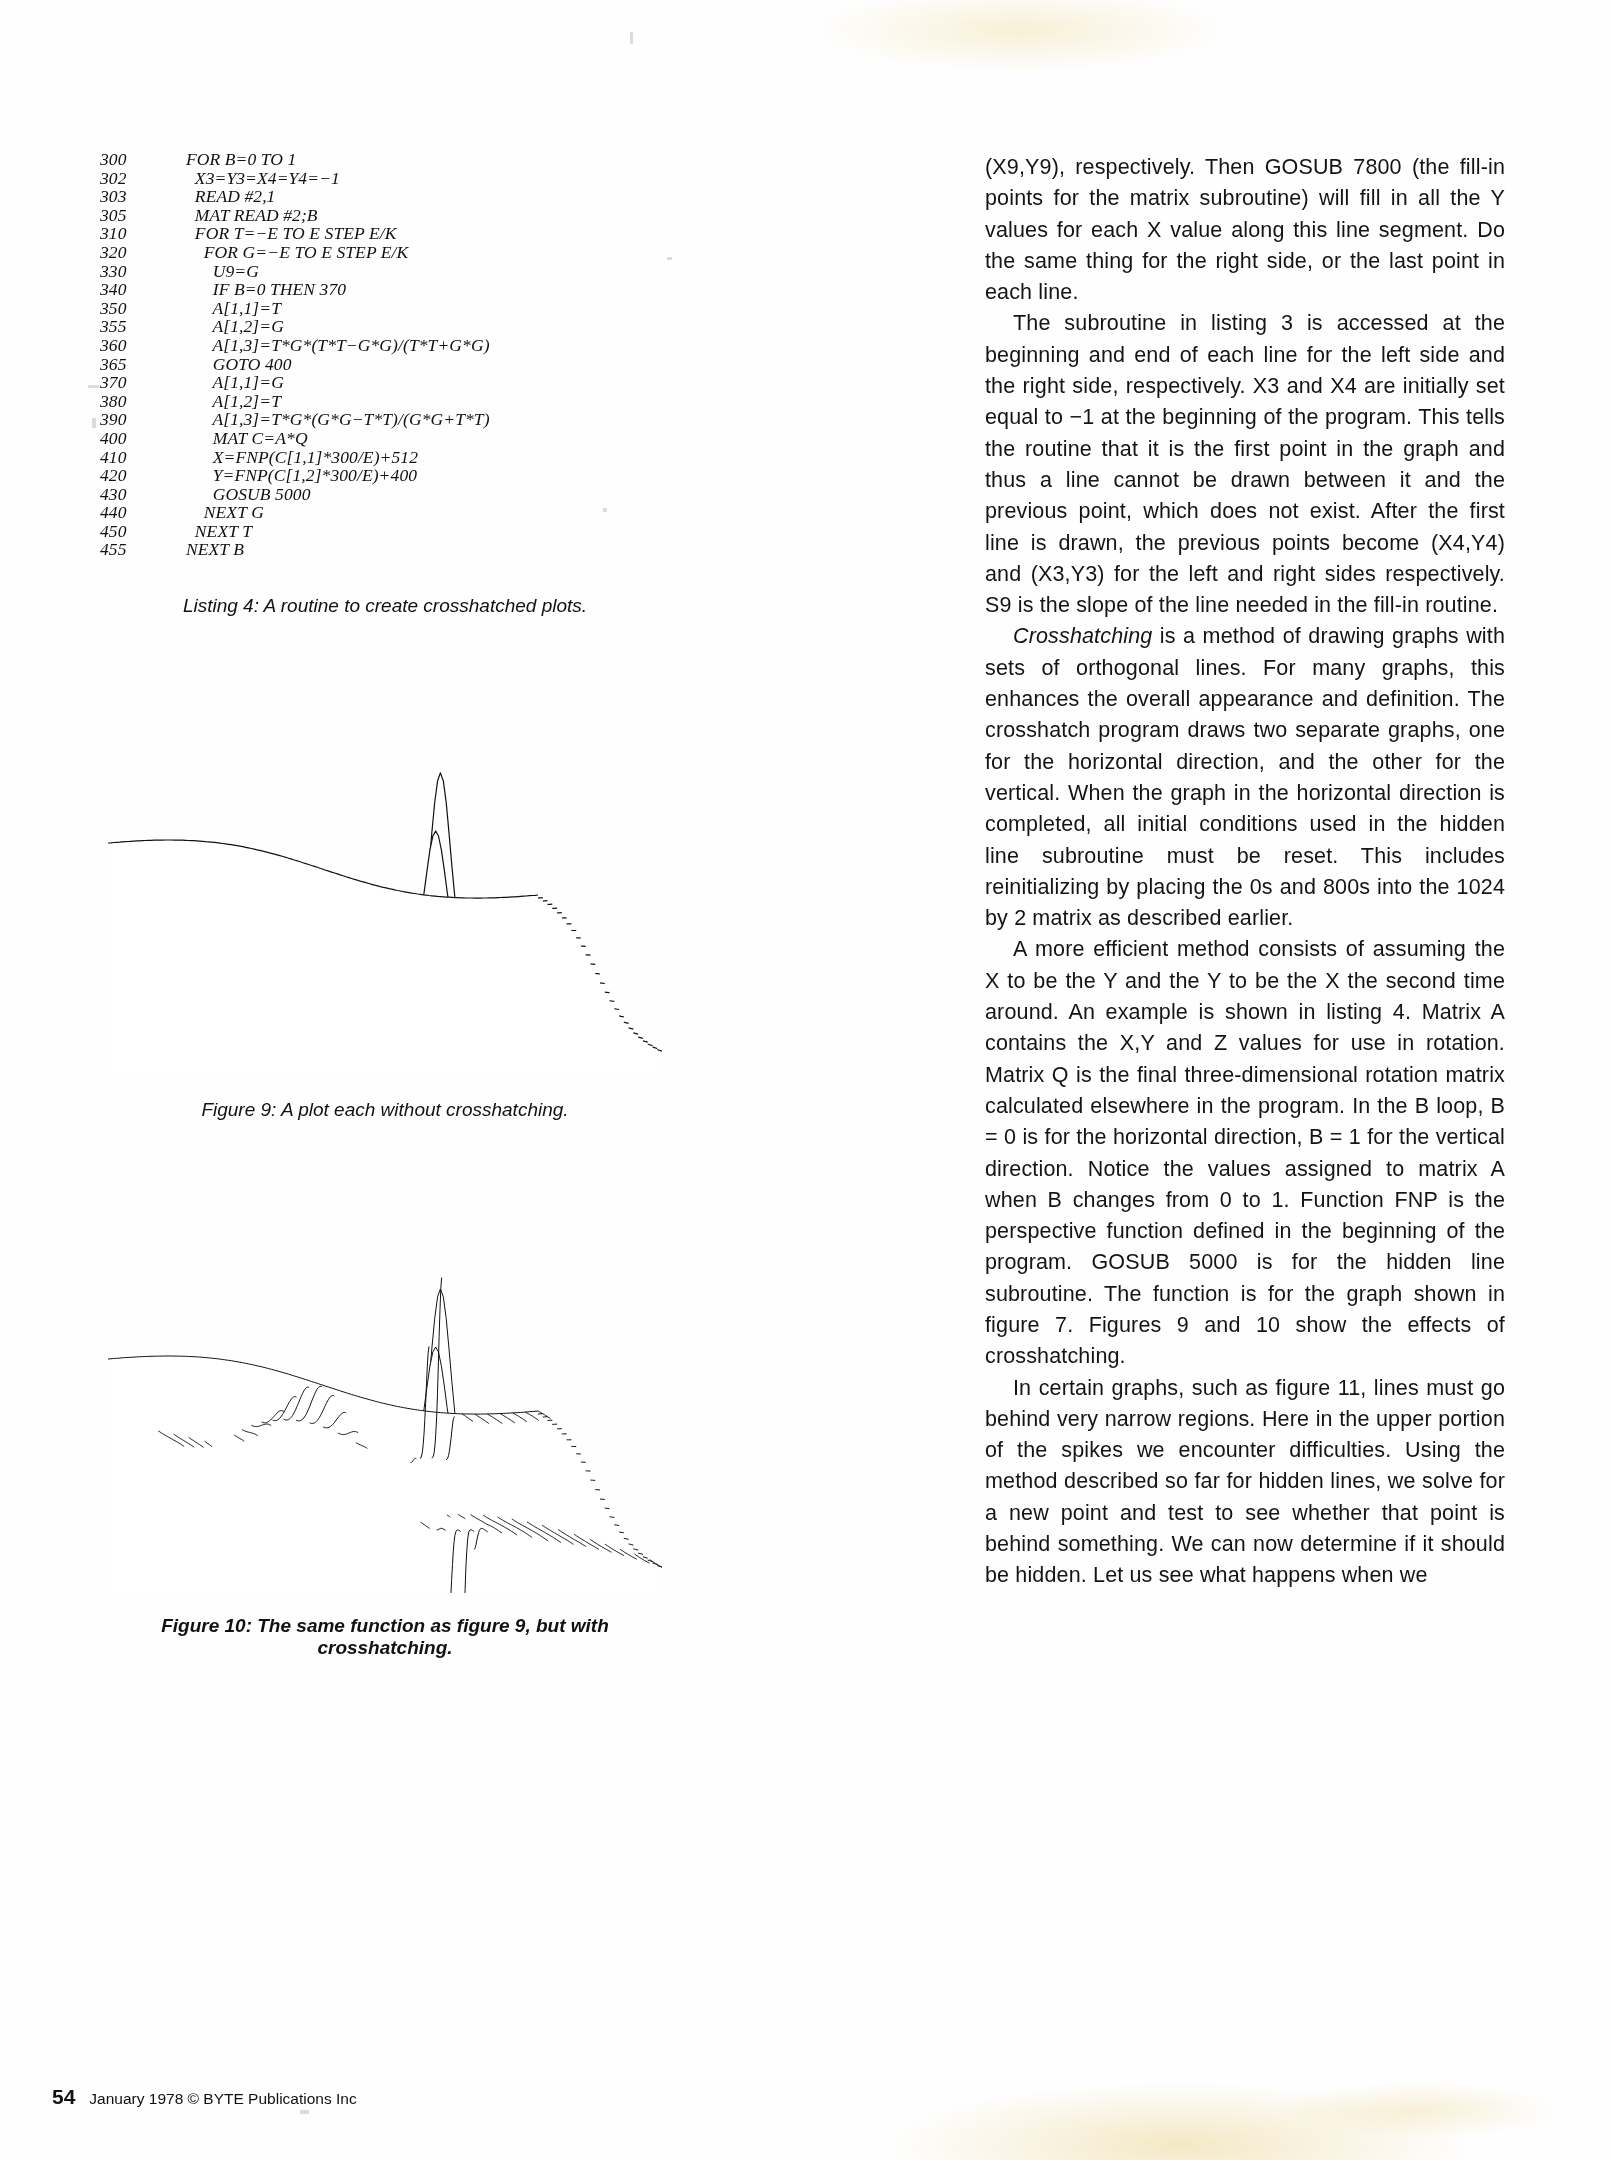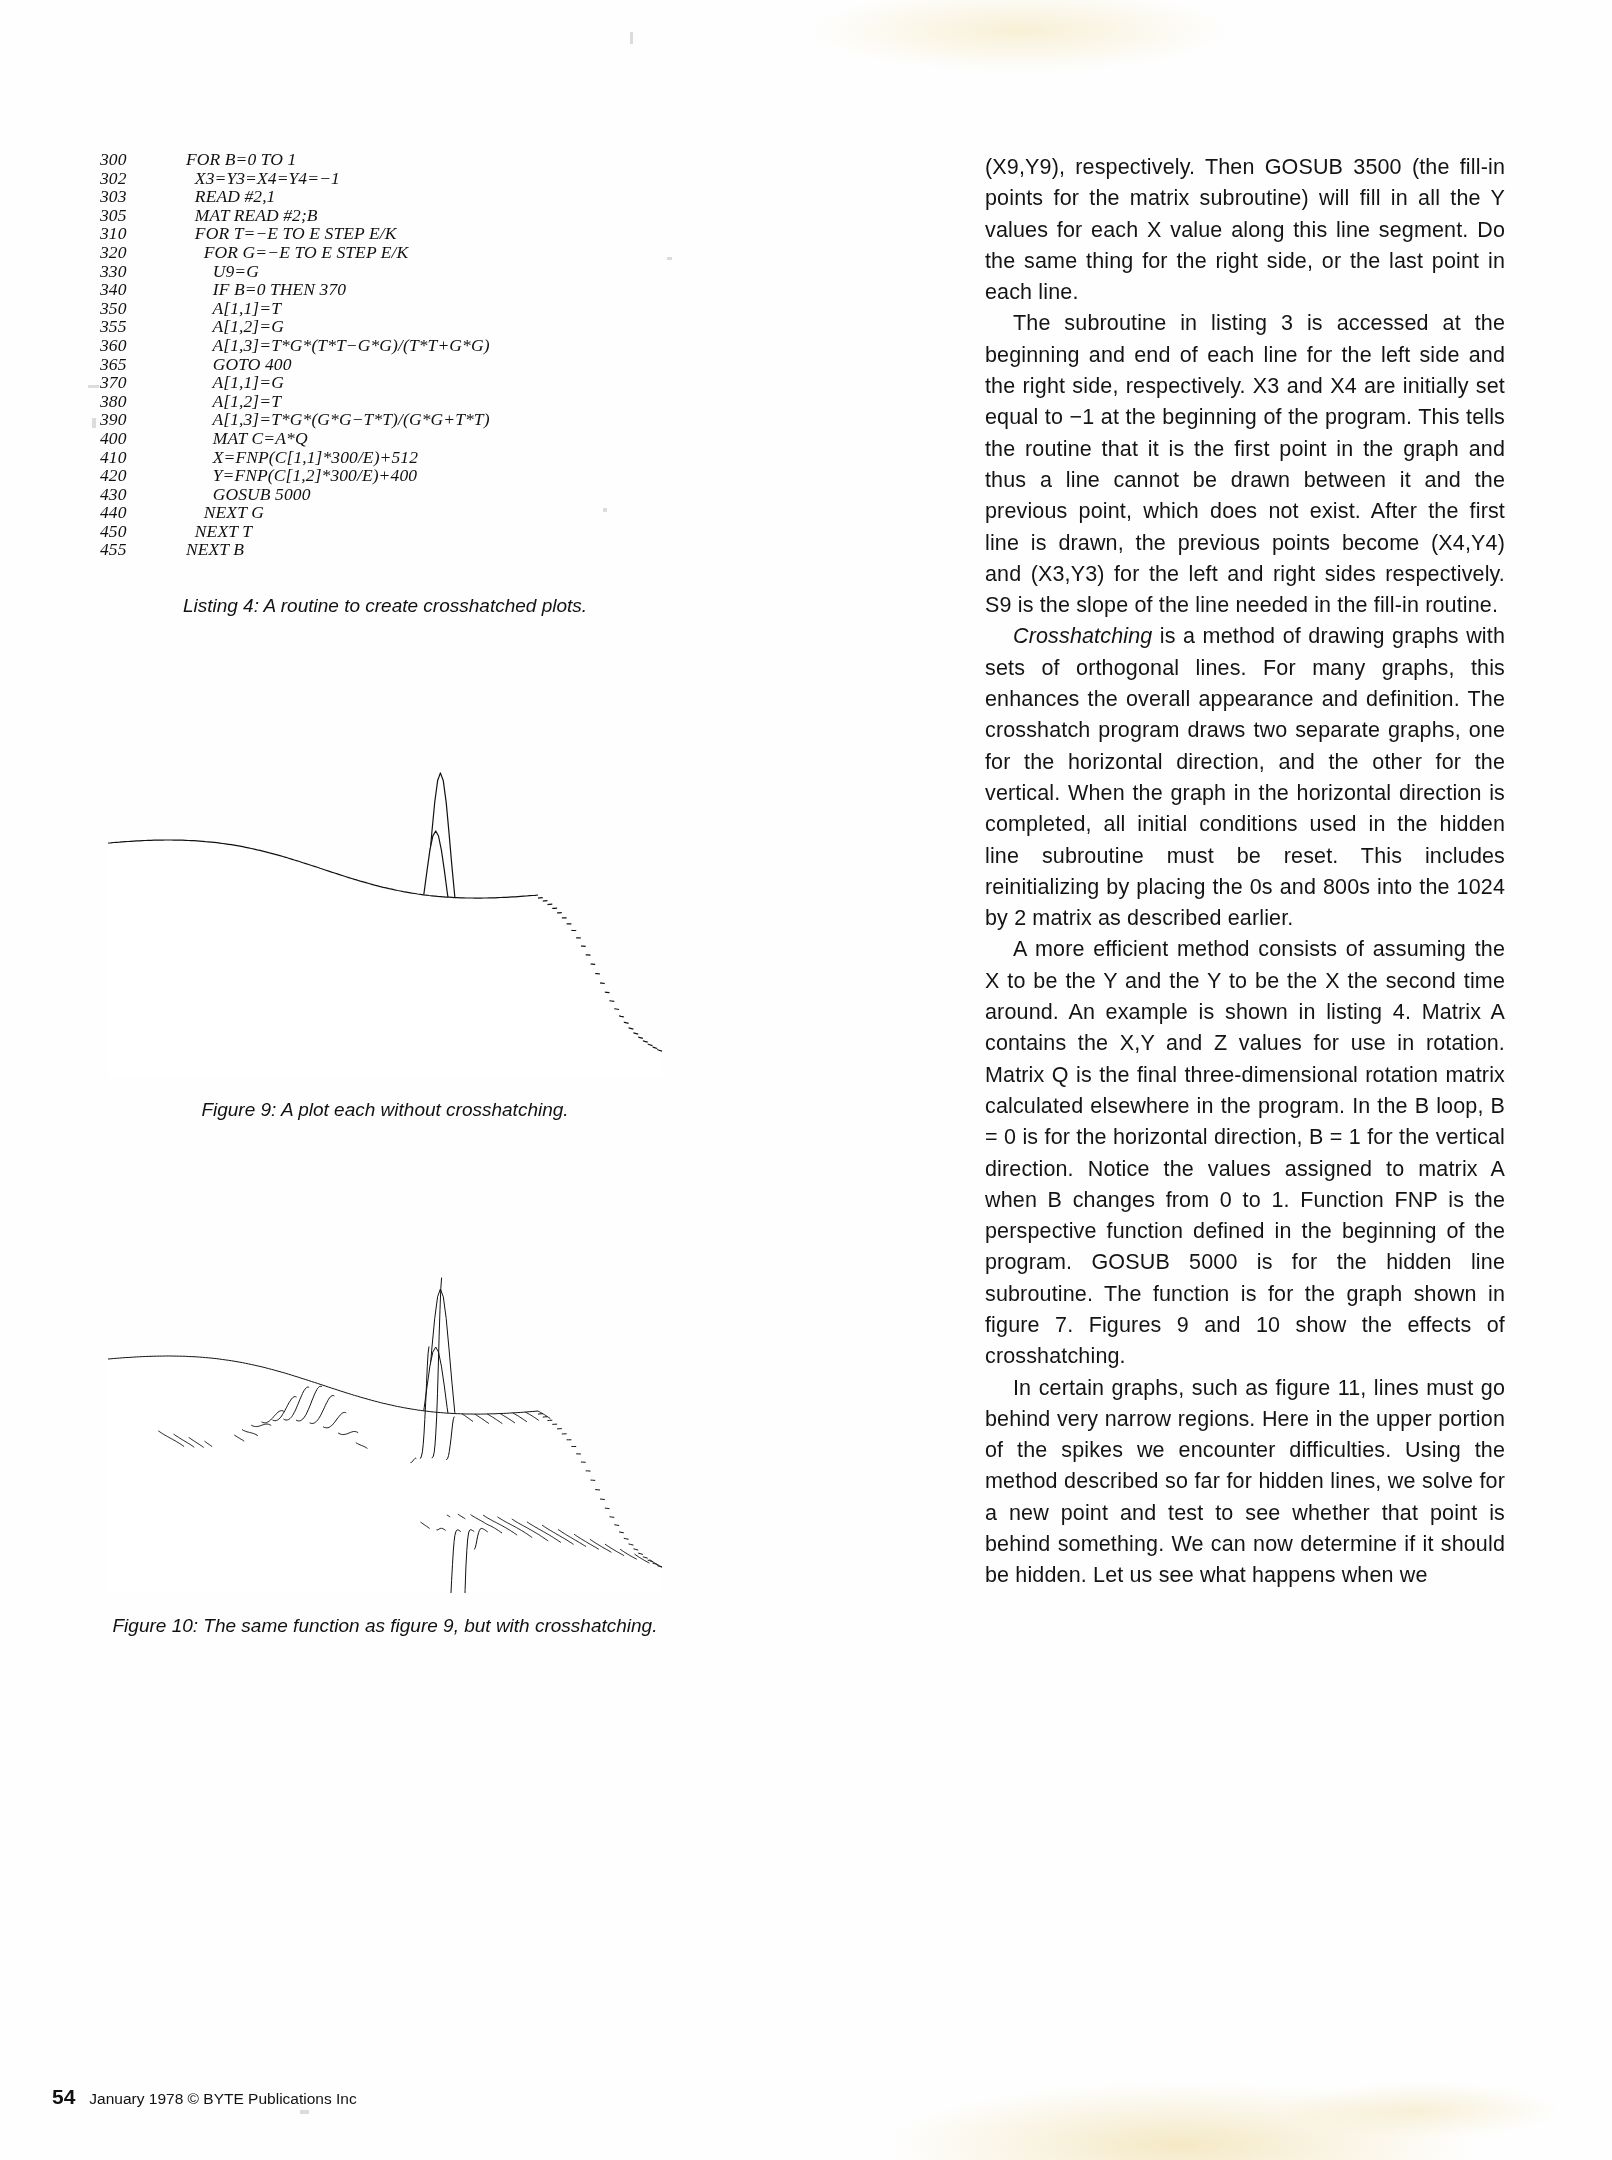--- a/index.html
+++ b/index.html
@@ -186,21 +186,21 @@
               <path d="M7.8,205.3L10.6,205.1L13.5,204.9L16.4,204.6L19.2,204.4L22.1,204.2L25.0,204.0L27.8,203.8L30.7,203.6L33.6,203.4L36.4,203.2L39.3,203.1L42.2,202.9L45.0,202.8L47.9,202.6L50.8,202.5L53.6,202.4L56.5,202.3L59.4,202.2L62.2,202.2L65.1,202.1L68.0,202.1L70.8,202.0L73.7,202.0L76.6,202.0L79.4,202.0L82.3,202.1L85.2,202.1L88.0,202.2L90.9,202.3L93.8,202.4L96.6,202.5L99.5,202.7L102.4,202.8L105.2,203.0L108.1,203.2L111.0,203.4L113.8,203.7L116.7,204.0L119.6,204.3L122.4,204.6L125.3,204.9L128.2,205.3L131.0,205.6L133.9,206.0L136.8,206.5L139.6,206.9L142.5,207.4L145.4,207.9L148.2,208.4L151.1,209.0L154.0,209.5L156.8,210.1L159.7,210.7L162.6,211.4L165.4,212.0L168.3,212.7L171.2,213.4L174.0,214.1L176.9,214.8L179.8,215.6L182.6,216.4L185.5,217.2L188.4,218.0L191.2,218.8L194.1,219.6L197.0,220.5L199.8,221.3L202.7,222.2L205.6,223.1L208.4,223.9L211.3,224.8L214.2,225.7L217.0,226.6L219.9,227.5L222.8,228.4L225.6,229.3L228.5,230.2L231.4,231.1L234.2,232.0L237.1,232.9L240.0,233.8L242.8,234.6L245.7,235.5L248.6,236.4L251.4,237.2L254.3,238.0L257.2,238.8L260.0,239.6L262.9,240.4L265.8,241.2L268.6,241.9L271.5,242.6L274.4,243.3L277.2,244.0L280.1,244.7L283.0,245.3L285.8,245.9L288.7,246.5L291.6,247.1L294.4,247.6L297.3,248.2L300.2,248.7L303.0,249.2L305.9,249.6L308.8,250.0L311.6,250.5L314.5,250.8L317.4,251.2L320.2,251.5L323.1,251.9L326.0,252.2L328.8,252.4L331.7,252.7L334.6,252.9L337.4,253.1L340.3,253.3L343.2,253.5L346.0,253.6L348.9,253.8L351.8,253.9L354.6,254.0L357.5,254.0L360.4,254.1L363.2,254.1L366.1,254.2L369.0,254.2L371.8,254.2L374.7,254.1L377.6,254.1L380.4,254.0L383.3,254.0L386.2,253.9L389.0,253.8L391.9,253.7L394.8,253.6L397.6,253.5L400.5,253.3L403.4,253.2L406.2,253.0L409.1,252.8L412.0,252.7L414.8,252.5L417.7,252.3L420.6,252.1L423.4,251.9L426.3,251.6L429.2,251.4L432.0,251.2L434.9,250.9L437.8,250.7L437.8,470L7.8,470Z" fill="#ffffff" stroke="none"></path>
               <path d="M7.8,205.3L10.6,205.1L13.5,204.9L16.4,204.6L19.2,204.4L22.1,204.2L25.0,204.0L27.8,203.8L30.7,203.6L33.6,203.4L36.4,203.2L39.3,203.1L42.2,202.9L45.0,202.8L47.9,202.6L50.8,202.5L53.6,202.4L56.5,202.3L59.4,202.2L62.2,202.2L65.1,202.1L68.0,202.1L70.8,202.0L73.7,202.0L76.6,202.0L79.4,202.0L82.3,202.1L85.2,202.1L88.0,202.2L90.9,202.3L93.8,202.4L96.6,202.5L99.5,202.7L102.4,202.8L105.2,203.0L108.1,203.2L111.0,203.4L113.8,203.7L116.7,204.0L119.6,204.3L122.4,204.6L125.3,204.9L128.2,205.3L131.0,205.6L133.9,206.0L136.8,206.5L139.6,206.9L142.5,207.4L145.4,207.9L148.2,208.4L151.1,209.0L154.0,209.5L156.8,210.1L159.7,210.7L162.6,211.4L165.4,212.0L168.3,212.7L171.2,213.4L174.0,214.1L176.9,214.8L179.8,215.6L182.6,216.4L185.5,217.2L188.4,218.0L191.2,218.8L194.1,219.6L197.0,220.5L199.8,221.3L202.7,222.2L205.6,223.1L208.4,223.9L211.3,224.8L214.2,225.7L217.0,226.6L219.9,227.5L222.8,228.4L225.6,229.3L228.5,230.2L231.4,231.1L234.2,232.0L237.1,232.9L240.0,233.8L242.8,234.6L245.7,235.5L248.6,236.4L251.4,237.2L254.3,238.0L257.2,238.8L260.0,239.6L262.9,240.4L265.8,241.2L268.6,241.9L271.5,242.6L274.4,243.3L277.2,244.0L280.1,244.7L283.0,245.3L285.8,245.9L288.7,246.5L291.6,247.1L294.4,247.6L297.3,248.2L300.2,248.7L303.0,249.2L305.9,249.6L308.8,250.0L311.6,250.5L314.5,250.8L317.4,251.2L320.2,251.5L323.1,251.9L326.0,252.2L328.8,252.4L331.7,252.7L334.6,252.9L337.4,253.1L340.3,253.3L343.2,253.5L346.0,253.6L348.9,253.8L351.8,253.9L354.6,254.0L357.5,254.0L360.4,254.1L363.2,254.1L366.1,254.2L369.0,254.2L371.8,254.2L374.7,254.1L377.6,254.1L380.4,254.0L383.3,254.0L386.2,253.9L389.0,253.8L391.9,253.7L394.8,253.6L397.6,253.5L400.5,253.3L403.4,253.2L406.2,253.0L409.1,252.8L412.0,252.7L414.8,252.5L417.7,252.3L420.6,252.1L423.4,251.9L426.3,251.6L429.2,251.4L432.0,251.2L434.9,250.9L437.8,250.7" fill="none" stroke="#111" stroke-width="1.2"></path>
               <path d="M3.0,196.0L5.9,195.8L8.7,195.5L11.6,195.3L14.5,195.1L17.3,194.8L20.2,194.6L23.1,194.5L25.9,194.3L28.8,194.1L31.7,193.9L34.5,193.8L37.4,193.6L40.3,193.5L43.1,193.4L46.0,193.3L48.9,193.2L51.7,193.2L54.6,193.1L57.5,193.1L60.3,193.0L63.2,193.0L66.1,193.0L68.9,193.1L71.8,193.1L74.7,193.2L77.5,193.2L80.4,193.3L83.3,193.5L86.1,193.6L89.0,193.7L91.9,193.9L94.7,194.1L97.6,194.3L100.5,194.6L103.3,194.8L106.2,195.1L109.1,195.4L111.9,195.7L114.8,196.1L117.7,196.5L120.5,196.9L123.4,197.3L126.3,197.7L129.1,198.2L132.0,198.7L134.9,199.2L137.7,199.7L140.6,200.3L143.5,200.9L146.3,201.5L149.2,202.1L152.1,202.8L154.9,203.4L157.8,204.1L160.7,204.8L163.5,205.6L166.4,206.3L169.3,207.1L172.1,207.9L175.0,208.7L177.9,209.5L180.7,210.3L183.6,211.2L186.5,212.1L189.3,213.0L192.2,213.8L195.1,214.8L197.9,215.7L200.8,216.6L203.7,217.5L206.5,218.5L209.4,219.4L212.3,220.3L215.1,221.3L218.0,222.2L220.9,223.2L223.7,224.1L226.6,225.1L229.5,226.0L232.3,226.9L235.2,227.9L238.1,228.8L240.9,229.7L243.8,230.6L246.7,231.5L249.5,232.4L252.4,233.2L255.3,234.1L258.1,234.9L261.0,235.7L263.9,236.5L266.7,237.3L269.6,238.1L272.5,238.8L275.3,239.6L278.2,240.3L281.1,240.9L283.9,241.6L286.8,242.2L289.7,242.9L292.5,243.5L295.4,244.0L298.3,244.6L301.1,245.1L304.0,245.6L306.9,246.1L309.7,246.5L312.6,247.0L315.5,247.4L318.3,247.8L321.2,248.1L324.1,248.5L326.9,248.8L329.8,249.1L332.7,249.4L335.5,249.6L338.4,249.8L341.3,250.1L344.1,250.2L347.0,250.4L349.9,250.6L352.7,250.7L355.6,250.8L358.5,250.9L361.3,251.0L364.2,251.0L367.1,251.0L369.9,251.1L372.8,251.1L375.7,251.1L378.5,251.0L381.4,251.0L384.3,250.9L387.1,250.8L390.0,250.8L392.9,250.6L395.7,250.5L398.6,250.4L401.5,250.3L404.3,250.1L407.2,249.9L410.1,249.8L412.9,249.6L415.8,249.4L418.7,249.2L421.5,249.0L424.4,248.7L427.3,248.5L430.1,248.3L433.0,248.0L433.0,470L3.0,470Z" fill="#ffffff" stroke="none"></path>
               <path d="M3.0,196.0L5.9,195.8L8.7,195.5L11.6,195.3L14.5,195.1L17.3,194.8L20.2,194.6L23.1,194.5L25.9,194.3L28.8,194.1L31.7,193.9L34.5,193.8L37.4,193.6L40.3,193.5L43.1,193.4L46.0,193.3L48.9,193.2L51.7,193.2L54.6,193.1L57.5,193.1L60.3,193.0L63.2,193.0L66.1,193.0L68.9,193.1L71.8,193.1L74.7,193.2L77.5,193.2L80.4,193.3L83.3,193.5L86.1,193.6L89.0,193.7L91.9,193.9L94.7,194.1L97.6,194.3L100.5,194.6L103.3,194.8L106.2,195.1L109.1,195.4L111.9,195.7L114.8,196.1L117.7,196.5L120.5,196.9L123.4,197.3L126.3,197.7L129.1,198.2L132.0,198.7L134.9,199.2L137.7,199.7L140.6,200.3L143.5,200.9L146.3,201.5L149.2,202.1L152.1,202.8L154.9,203.4L157.8,204.1L160.7,204.8L163.5,205.6L166.4,206.3L169.3,207.1L172.1,207.9L175.0,208.7L177.9,209.5L180.7,210.3L183.6,211.2L186.5,212.1L189.3,213.0L192.2,213.8L195.1,214.8L197.9,215.7L200.8,216.6L203.7,217.5L206.5,218.5L209.4,219.4L212.3,220.3L215.1,221.3L218.0,222.2L220.9,223.2L223.7,224.1L226.6,225.1L229.5,226.0L232.3,226.9L235.2,227.9L238.1,228.8L240.9,229.7L243.8,230.6L246.7,231.5L249.5,232.4L252.4,233.2L255.3,234.1L258.1,234.9L261.0,235.7L263.9,236.5L266.7,237.3L269.6,238.1L272.5,238.8L275.3,239.6L278.2,240.3L281.1,240.9L283.9,241.6L286.8,242.2L289.7,242.9L292.5,243.5L295.4,244.0L298.3,244.6L301.1,245.1L304.0,245.6L306.9,246.1L309.7,246.5L312.6,247.0L315.5,247.4L318.3,247.8L321.2,248.1L324.1,248.5L326.9,248.8L329.8,249.1L332.7,249.4L335.5,249.6L338.4,249.8L341.3,250.1L344.1,250.2L347.0,250.4L349.9,250.6L352.7,250.7L355.6,250.8L358.5,250.9L361.3,251.0L364.2,251.0L367.1,251.0L369.9,251.1L372.8,251.1L375.7,251.1L378.5,251.0L381.4,251.0L384.3,250.9L387.1,250.8L390.0,250.8L392.9,250.6L395.7,250.5L398.6,250.4L401.5,250.3L404.3,250.1L407.2,249.9L410.1,249.8L412.9,249.6L415.8,249.4L418.7,249.2L421.5,249.0L424.4,248.7L427.3,248.5L430.1,248.3L433.0,248.0" fill="none" stroke="#111" stroke-width="1.2"></path>
             </g>
         </g>
       </svg>
       <div class="caption cap-fig">Figure 9: A plot each without crosshatching.</div>
     </div>
 
-    <div class="figure-wrap" style="margin-top:42px;">
+    <div class="figure-wrap" style="margin-top:42px;font-weight:bold;">
       <svg width="560" height="430" viewBox="0 0 560 430">
         <g fill="none" stroke="#111" stroke-width="1.0" stroke-linejoin="round">
           <g id="f10-surface">
               <path d="M127.0,352.1L129.9,353.1L132.7,354.0L135.6,355.0L138.5,355.9L141.3,356.8L144.2,357.7L147.1,358.6L149.9,359.5L152.8,360.4L155.7,361.3L158.5,362.1L161.4,363.0L164.3,363.8L167.1,364.7L170.0,365.5L172.9,366.3L175.7,367.1L178.6,367.8L181.5,368.6L184.3,369.4L187.2,370.1L190.1,370.8L192.9,371.5L195.8,372.2L198.7,372.9L201.5,373.5L204.4,374.2L207.3,374.8L210.1,375.4L213.0,376.0L215.9,376.5L218.7,377.1L221.6,377.6L224.5,378.1L227.3,378.6L230.2,379.1L233.1,379.5L235.9,379.9L238.8,380.3L241.7,380.7L244.5,381.1L247.4,381.4L250.3,381.7L253.1,382.0L256.0,382.2L258.9,382.5L261.7,382.7L264.6,382.9L267.5,383.1L270.3,383.2L273.2,383.3L276.1,383.4L278.9,383.5L281.8,383.6L284.7,383.6L287.5,383.6L290.4,383.6L293.3,383.6L296.1,383.5L299.0,383.4L301.9,383.3L304.7,383.2L307.6,383.1L310.5,383.0L313.3,382.8L316.2,382.6L319.1,382.5L321.9,382.3L324.8,382.0L327.7,381.8L330.5,381.6L333.4,381.4L336.3,381.1L339.1,380.9L342.0,380.6L344.9,380.4L347.7,380.1L350.6,379.8L353.5,379.6L356.3,379.3L359.2,379.1L362.1,378.8L364.9,378.6L367.8,378.4L370.7,378.1L373.5,377.9L376.4,377.7L379.3,377.5L382.1,377.3L385.0,377.2L387.9,377.0L390.7,376.9L393.6,376.8L396.5,376.7L399.3,376.6L402.2,376.5L405.1,376.5L407.9,376.5L410.8,376.5L413.7,376.5L416.5,376.5L419.4,376.6L422.3,376.7L425.1,376.8L428.0,376.9L430.9,377.1L433.7,377.3L436.6,377.5L439.5,377.7L442.3,377.9L445.2,378.2L448.1,378.5L450.9,378.8L453.8,379.2L456.7,379.5L459.5,379.9L462.4,380.3L465.3,380.8L468.1,381.2L471.0,381.7L473.9,382.2L476.7,382.7L479.6,383.3L482.5,383.8L485.3,384.4L488.2,385.0L491.1,385.6L493.9,386.3L496.8,386.9L499.7,387.6L502.5,388.3L505.4,389.0L508.3,389.7L511.1,390.5L514.0,391.2L516.9,392.0L519.7,392.8L522.6,393.6L525.5,394.4L528.3,395.2L531.2,396.1L534.1,396.9L536.9,397.8L539.8,398.7L542.7,399.5L545.5,400.4L548.4,401.3L551.3,402.3L554.1,403.2L557.0,404.1L557.0,470L127.0,470Z" fill="#ffffff" stroke="none"></path>
               <path d="M127.0,352.1L129.9,353.1L132.7,354.0L135.6,355.0L138.5,355.9L141.3,356.8L144.2,357.7L147.1,358.6L149.9,359.5L152.8,360.4L155.7,361.3L158.5,362.1L161.4,363.0L164.3,363.8L167.1,364.7L170.0,365.5L172.9,366.3L175.7,367.1L178.6,367.8L181.5,368.6L184.3,369.4L187.2,370.1L190.1,370.8L192.9,371.5L195.8,372.2L198.7,372.9L201.5,373.5L204.4,374.2L207.3,374.8L210.1,375.4L213.0,376.0L215.9,376.5L218.7,377.1L221.6,377.6L224.5,378.1L227.3,378.6L230.2,379.1L233.1,379.5L235.9,379.9L238.8,380.3L241.7,380.7L244.5,381.1L247.4,381.4L250.3,381.7L253.1,382.0L256.0,382.2L258.9,382.5L261.7,382.7L264.6,382.9L267.5,383.1L270.3,383.2L273.2,383.3L276.1,383.4L278.9,383.5L281.8,383.6L284.7,383.6L287.5,383.6L290.4,383.6L293.3,383.6L296.1,383.5L299.0,383.4L301.9,383.3L304.7,383.2L307.6,383.1L310.5,383.0L313.3,382.8L316.2,382.6L319.1,382.5L321.9,382.3L324.8,382.0L327.7,381.8L330.5,381.6L333.4,381.4L336.3,381.1L339.1,380.9L342.0,380.6L344.9,380.4L347.7,380.1L350.6,379.8L353.5,379.6L356.3,379.3L359.2,379.1L362.1,378.8L364.9,378.6L367.8,378.4L370.7,378.1L373.5,377.9L376.4,377.7L379.3,377.5L382.1,377.3L385.0,377.2L387.9,377.0L390.7,376.9L393.6,376.8L396.5,376.7L399.3,376.6L402.2,376.5L405.1,376.5L407.9,376.5L410.8,376.5L413.7,376.5L416.5,376.5L419.4,376.6L422.3,376.7L425.1,376.8L428.0,376.9L430.9,377.1L433.7,377.3L436.6,377.5L439.5,377.7L442.3,377.9L445.2,378.2L448.1,378.5L450.9,378.8L453.8,379.2L456.7,379.5L459.5,379.9L462.4,380.3L465.3,380.8L468.1,381.2L471.0,381.7L473.9,382.2L476.7,382.7L479.6,383.3L482.5,383.8L485.3,384.4L488.2,385.0L491.1,385.6L493.9,386.3L496.8,386.9L499.7,387.6L502.5,388.3L505.4,389.0L508.3,389.7L511.1,390.5L514.0,391.2L516.9,392.0L519.7,392.8L522.6,393.6L525.5,394.4L528.3,395.2L531.2,396.1L534.1,396.9L536.9,397.8L539.8,398.7L542.7,399.5L545.5,400.4L548.4,401.3L551.3,402.3L554.1,403.2L557.0,404.1" fill="none" stroke="#111" stroke-width="1"></path>
               <path d="M122.2,342.8L125.1,343.8L128.0,344.7L130.8,345.7L133.7,346.6L136.6,347.6L139.4,348.5L142.3,349.4L145.2,350.3L148.0,351.2L150.9,352.1L153.8,353.0L156.6,353.9L159.5,354.7L162.4,355.6L165.2,356.5L168.1,357.3L171.0,358.1L173.8,359.0L176.7,359.8L179.6,360.6L182.4,361.4L185.3,362.1L188.2,362.9L191.0,363.6L193.9,364.4L196.8,365.1L199.6,365.8L202.5,366.5L205.4,367.2L208.2,367.8L211.1,368.4L214.0,369.1L216.8,369.7L219.7,370.3L222.6,370.8L225.4,371.4L228.3,371.9L231.2,372.4L234.0,372.9L236.9,373.4L239.8,373.8L242.6,374.2L245.5,374.6L248.4,375.0L251.2,375.4L254.1,375.7L257.0,376.0L259.8,376.3L262.7,376.5L265.6,376.8L268.4,377.0L271.3,377.2L274.2,377.3L277.0,377.5L279.9,377.6L282.8,377.7L285.6,377.7L288.5,377.8L291.4,377.8L294.2,377.8L297.1,377.8L300.0,377.8L302.8,377.7L305.7,377.6L308.6,377.5L311.4,377.4L314.3,377.3L317.2,377.2L320.0,377.0L322.9,376.9L325.8,376.7L328.6,376.5L331.5,376.3L334.4,376.1L337.2,375.9L340.1,375.7L343.0,375.5L345.8,375.3L348.7,375.1L351.6,374.8L354.4,374.6L357.3,374.4L360.2,374.2L363.0,374.0L365.9,373.8L368.8,373.7L371.6,373.5L374.5,373.3L377.4,373.2L380.2,373.1L383.1,373.0L386.0,372.9L388.8,372.8L391.7,372.7L394.6,372.7L397.4,372.6L400.3,372.6L403.2,372.7L406.0,372.7L408.9,372.8L411.8,372.8L414.6,372.9L417.5,373.1L420.4,373.2L423.2,373.4L426.1,373.6L429.0,373.8L431.8,374.0L434.7,374.3L437.6,374.6L440.4,374.9L443.3,375.2L446.2,375.6L449.0,376.0L451.9,376.4L454.8,376.8L457.6,377.3L460.5,377.7L463.4,378.2L466.2,378.7L469.1,379.3L472.0,379.8L474.8,380.4L477.7,381.0L480.6,381.6L483.4,382.2L486.3,382.9L489.2,383.5L492.0,384.2L494.9,384.9L497.8,385.6L500.6,386.3L503.5,387.1L506.4,387.8L509.2,388.6L512.1,389.4L515.0,390.2L517.8,391.0L520.7,391.8L523.6,392.6L526.4,393.5L529.3,394.3L532.2,395.2L535.0,396.1L537.9,397.0L540.8,397.8L543.6,398.7L546.5,399.7L549.4,400.6L552.2,401.5L552.2,470L122.2,470Z" fill="#ffffff" stroke="none"></path>
               <path d="M122.2,342.8L125.1,343.8L128.0,344.7L130.8,345.7L133.7,346.6L136.6,347.6L139.4,348.5L142.3,349.4L145.2,350.3L148.0,351.2L150.9,352.1L153.8,353.0L156.6,353.9L159.5,354.7L162.4,355.6L165.2,356.5L168.1,357.3L171.0,358.1L173.8,359.0L176.7,359.8L179.6,360.6L182.4,361.4L185.3,362.1L188.2,362.9L191.0,363.6L193.9,364.4L196.8,365.1L199.6,365.8L202.5,366.5L205.4,367.2L208.2,367.8L211.1,368.4L214.0,369.1L216.8,369.7L219.7,370.3L222.6,370.8L225.4,371.4L228.3,371.9L231.2,372.4L234.0,372.9L236.9,373.4L239.8,373.8L242.6,374.2L245.5,374.6L248.4,375.0L251.2,375.4L254.1,375.7L257.0,376.0L259.8,376.3L262.7,376.5L265.6,376.8L268.4,377.0L271.3,377.2L274.2,377.3L277.0,377.5L279.9,377.6L282.8,377.7L285.6,377.7L288.5,377.8L291.4,377.8L294.2,377.8L297.1,377.8L300.0,377.8L302.8,377.7L305.7,377.6L308.6,377.5L311.4,377.4L314.3,377.3L317.2,377.2L320.0,377.0L322.9,376.9L325.8,376.7L328.6,376.5L331.5,376.3L334.4,376.1L337.2,375.9L340.1,375.7L343.0,375.5L345.8,375.3L348.7,375.1L351.6,374.8L354.4,374.6L357.3,374.4L360.2,374.2L363.0,374.0L365.9,373.8L368.8,373.7L371.6,373.5L374.5,373.3L377.4,373.2L380.2,373.1L383.1,373.0L386.0,372.9L388.8,372.8L391.7,372.7L394.6,372.7L397.4,372.6L400.3,372.6L403.2,372.7L406.0,372.7L408.9,372.8L411.8,372.8L414.6,372.9L417.5,373.1L420.4,373.2L423.2,373.4L426.1,373.6L429.0,373.8L431.8,374.0L434.7,374.3L437.6,374.6L440.4,374.9L443.3,375.2L446.2,375.6L449.0,376.0L451.9,376.4L454.8,376.8L457.6,377.3L460.5,377.7L463.4,378.2L466.2,378.7L469.1,379.3L472.0,379.8L474.8,380.4L477.7,381.0L480.6,381.6L483.4,382.2L486.3,382.9L489.2,383.5L492.0,384.2L494.9,384.9L497.8,385.6L500.6,386.3L503.5,387.1L506.4,387.8L509.2,388.6L512.1,389.4L515.0,390.2L517.8,391.0L520.7,391.8L523.6,392.6L526.4,393.5L529.3,394.3L532.2,395.2L535.0,396.1L537.9,397.0L540.8,397.8L543.6,398.7L546.5,399.7L549.4,400.6L552.2,401.5" fill="none" stroke="#111" stroke-width="1"></path>
               <path d="M117.5,333.9L120.3,334.9L123.2,335.8L126.1,336.8L128.9,337.7L131.8,338.6L134.7,339.5L137.5,340.5L140.4,341.4L143.3,342.3L146.1,343.2L149.0,344.1L151.9,345.0L154.7,345.9L157.6,346.8L160.5,347.7L163.3,348.5L166.2,349.4L169.1,350.3L171.9,351.1L174.8,352.0L177.7,352.8L180.5,353.6L183.4,354.4L186.3,355.2L189.1,356.0L192.0,356.8L194.9,357.6L197.7,358.3L200.6,359.1L203.5,359.8L206.3,360.5L209.2,361.2L212.1,361.9L214.9,362.6L217.8,363.2L220.7,363.8L223.5,364.5L226.4,365.1L229.3,365.6L232.1,366.2L235.0,366.7L237.9,367.3L240.7,367.8L243.6,368.2L246.5,368.7L249.3,369.1L252.2,369.5L255.1,369.9L257.9,370.3L260.8,370.6L263.7,370.9L266.5,371.2L269.4,371.4L272.3,371.7L275.1,371.9L278.0,372.1L280.9,372.2L283.7,372.4L286.6,372.5L289.5,372.6L292.3,372.6L295.2,372.7L298.1,372.7L300.9,372.7L303.8,372.7L306.7,372.6L309.5,372.6L312.4,372.5L315.3,372.4L318.1,372.3L321.0,372.2L323.9,372.1L326.7,371.9L329.6,371.8L332.5,371.6L335.3,371.4L338.2,371.3L341.1,371.1L343.9,370.9L346.8,370.7L349.7,370.6L352.5,370.4L355.4,370.2L358.3,370.1L361.1,369.9L364.0,369.8L366.9,369.6L369.7,369.5L372.6,369.4L375.5,369.3L378.3,369.2L381.2,369.2L384.1,369.1L386.9,369.1L389.8,369.1L392.7,369.1L395.5,369.1L398.4,369.2L401.3,369.2L404.1,369.3L407.0,369.4L409.9,369.6L412.7,369.7L415.6,369.9L418.5,370.1L421.3,370.3L424.2,370.6L427.1,370.9L429.9,371.2L432.8,371.5L435.7,371.8L438.5,372.2L441.4,372.6L444.3,373.0L447.1,373.4L450.0,373.8L452.9,374.3L455.7,374.8L458.6,375.3L461.5,375.8L464.3,376.4L467.2,377.0L470.1,377.6L472.9,378.2L475.8,378.8L478.7,379.4L481.5,380.1L484.4,380.7L487.3,381.4L490.1,382.1L493.0,382.8L495.9,383.6L498.7,384.3L501.6,385.1L504.5,385.8L507.3,386.6L510.2,387.4L513.1,388.2L515.9,389.0L518.8,389.9L521.7,390.7L524.5,391.5L527.4,392.4L530.3,393.2L533.1,394.1L536.0,395.0L538.9,395.9L541.7,396.8L544.6,397.7L547.5,398.6L547.5,470L117.5,470Z" fill="#ffffff" stroke="none"></path>
               <path d="M117.5,333.9L120.3,334.9L123.2,335.8L126.1,336.8L128.9,337.7L131.8,338.6L134.7,339.5L137.5,340.5L140.4,341.4L143.3,342.3L146.1,343.2L149.0,344.1L151.9,345.0L154.7,345.9L157.6,346.8L160.5,347.7L163.3,348.5L166.2,349.4L169.1,350.3L171.9,351.1L174.8,352.0L177.7,352.8L180.5,353.6L183.4,354.4L186.3,355.2L189.1,356.0L192.0,356.8L194.9,357.6L197.7,358.3L200.6,359.1L203.5,359.8L206.3,360.5L209.2,361.2L212.1,361.9L214.9,362.6L217.8,363.2L220.7,363.8L223.5,364.5L226.4,365.1L229.3,365.6L232.1,366.2L235.0,366.7L237.9,367.3L240.7,367.8L243.6,368.2L246.5,368.7L249.3,369.1L252.2,369.5L255.1,369.9L257.9,370.3L260.8,370.6L263.7,370.9L266.5,371.2L269.4,371.4L272.3,371.7L275.1,371.9L278.0,372.1L280.9,372.2L283.7,372.4L286.6,372.5L289.5,372.6L292.3,372.6L295.2,372.7L298.1,372.7L300.9,372.7L303.8,372.7L306.7,372.6L309.5,372.6L312.4,372.5L315.3,372.4L318.1,372.3L321.0,372.2L323.9,372.1L326.7,371.9L329.6,371.8L332.5,371.6L335.3,371.4L338.2,371.3L341.1,371.1L343.9,370.9L346.8,370.7L349.7,370.6L352.5,370.4L355.4,370.2L358.3,370.1L361.1,369.9L364.0,369.8L366.9,369.6L369.7,369.5L372.6,369.4L375.5,369.3L378.3,369.2L381.2,369.2L384.1,369.1L386.9,369.1L389.8,369.1L392.7,369.1L395.5,369.1L398.4,369.2L401.3,369.2L404.1,369.3L407.0,369.4L409.9,369.6L412.7,369.7L415.6,369.9L418.5,370.1L421.3,370.3L424.2,370.6L427.1,370.9L429.9,371.2L432.8,371.5L435.7,371.8L438.5,372.2L441.4,372.6L444.3,373.0L447.1,373.4L450.0,373.8L452.9,374.3L455.7,374.8L458.6,375.3L461.5,375.8L464.3,376.4L467.2,377.0L470.1,377.6L472.9,378.2L475.8,378.8L478.7,379.4L481.5,380.1L484.4,380.7L487.3,381.4L490.1,382.1L493.0,382.8L495.9,383.6L498.7,384.3L501.6,385.1L504.5,385.8L507.3,386.6L510.2,387.4L513.1,388.2L515.9,389.0L518.8,389.9L521.7,390.7L524.5,391.5L527.4,392.4L530.3,393.2L533.1,394.1L536.0,395.0L538.9,395.9L541.7,396.8L544.6,397.7L547.5,398.6" fill="none" stroke="#111" stroke-width="1"></path>
               <path d="M112.7,325.4L115.6,326.4L118.4,327.3L121.3,328.2L124.2,329.1L127.0,330.1L129.9,331.0L132.8,331.9L135.6,332.8L138.5,333.7L141.4,334.6L144.2,335.5L147.1,336.5L150.0,337.4L152.8,338.3L155.7,339.2L158.6,340.1L161.4,340.9L164.3,341.8L167.2,342.7L170.0,343.6L172.9,344.5L175.8,345.3L178.6,346.2L181.5,347.0L184.4,347.9L187.2,348.7L190.1,349.5L193.0,350.4L195.8,351.2L198.7,352.0L201.6,352.8L204.4,353.5L207.3,354.3L210.2,355.0L213.0,355.8L215.9,356.5L218.8,357.2L221.6,357.9L224.5,358.6L227.4,359.2L230.2,359.9L233.1,360.5L236.0,361.1L238.8,361.7L241.7,362.2L244.6,362.8L247.4,363.3L250.3,363.8L253.2,364.2L256.0,364.7L258.9,365.1L261.8,365.5L264.6,365.8L267.5,366.2L270.4,366.5L273.2,366.8L276.1,367.0L279.0,367.3L281.8,367.5L284.7,367.6L287.6,367.8L290.4,367.9L293.3,368.0L296.2,368.1L299.0,368.2L301.9,368.2L304.8,368.2L307.6,368.2L310.5,368.2L313.4,368.2L316.2,368.1L319.1,368.0L322.0,367.9L324.8,367.8L327.7,367.7L330.6,367.6L333.4,367.5L336.3,367.4L339.2,367.2L342.0,367.1L344.9,367.0L347.8,367.0L350.6,366.9L353.5,366.9L356.4,366.9L359.2,366.9L362.1,366.9L365.0,366.7L367.8,366.6L370.7,366.3L373.6,366.2L376.4,366.0L379.3,365.9L382.2,365.9L385.0,365.9L387.9,365.9L390.8,365.9L393.6,366.0L396.5,366.1L399.4,366.2L402.2,366.4L405.1,366.5L408.0,366.7L410.8,366.9L413.7,367.1L416.6,367.4L419.4,367.6L422.3,367.9L425.2,368.2L428.0,368.6L430.9,368.9L433.8,369.3L436.6,369.7L439.5,370.1L442.4,370.6L445.2,371.0L448.1,371.5L451.0,372.0L453.8,372.5L456.7,373.0L459.6,373.6L462.4,374.2L465.3,374.8L468.2,375.4L471.0,376.0L473.9,376.6L476.8,377.3L479.6,377.9L482.5,378.6L485.4,379.3L488.2,380.0L491.1,380.7L494.0,381.4L496.8,382.2L499.7,382.9L502.6,383.7L505.4,384.5L508.3,385.3L511.2,386.0L514.0,386.8L516.9,387.7L519.8,388.5L522.6,389.3L525.5,390.1L528.4,391.0L531.2,391.8L534.1,392.7L537.0,393.5L539.8,394.4L542.7,395.2L542.7,470L112.7,470Z" fill="#ffffff" stroke="none"></path>
@@ -299,21 +299,21 @@
               <path d="M445.4,255.7L444.6,255.1L443.7,254.5L442.9,254.0L442.1,253.4L441.3,252.9L440.4,252.3L439.6,251.8L438.8,251.3L438.0,250.8L437.1,250.3L436.3,249.8L435.5,249.4L434.7,248.9L433.8,248.5L433.0,248.0" fill="none" stroke="#111" stroke-width="1"></path>
             </g>
         </g>
       </svg>
       <div class="caption cap-fig">Figure 10: The same function as figure 9, but with crosshatching.</div>
     </div>
 
   </div>
 
   <div class="right-col" id="body-col">
-      <p class="first">(X9,Y9), respectively. Then GOSUB 3500 (the fill-in points for the matrix subroutine) will fill in all the Y values for each X value along this line segment. Do the same thing for the right side, or the last point in each line.</p>
+      <p class="first">(X9,Y9), respectively. Then GOSUB 7800 (the fill-in points for the matrix subroutine) will fill in all the Y values for each X value along this line segment. Do the same thing for the right side, or the last point in each line.</p>
       <p>The subroutine in listing 3 is accessed at the beginning and end of each line for the left side and the right side, respectively. X3 and X4 are initially set equal to −1 at the beginning of the program. This tells the routine that it is the first point in the graph and thus a line cannot be drawn between it and the previous point, which does not exist. After the first line is drawn, the previous points become (X4,Y4) and (X3,Y3) for the left and right sides respectively. S9 is the slope of the line needed in the fill-in routine.</p>
       <p><i>Crosshatching</i> is a method of drawing graphs with sets of orthogonal lines. For many graphs, this enhances the overall appearance and definition. The crosshatch program draws two separate graphs, one for the horizontal direction, and the other for the vertical. When the graph in the horizontal direction is completed, all initial conditions used in the hidden line subroutine must be reset. This includes reinitializing by placing the 0s and 800s into the 1024 by 2 matrix as described earlier.</p>
       <p>A more efficient method consists of assuming the X to be the Y and the Y to be the X the second time around. An example is shown in listing 4. Matrix A contains the X,Y and Z values for use in rotation. Matrix Q is the final three-dimensional rotation matrix calculated elsewhere in the program. In the B loop, B = 0 is for the horizontal direction, B = 1 for the vertical direction. Notice the values assigned to matrix A when B changes from 0 to 1. Function FNP is the perspective function defined in the beginning of the program. GOSUB 5000 is for the hidden line subroutine. The function is for the graph shown in figure 7. Figures 9 and 10 show the effects of crosshatching.</p>
       <p>In certain graphs, such as figure 11, lines must go behind very narrow regions. Here in the upper portion of the spikes we encounter difficulties. Using the method described so far for hidden lines, we solve for a new point and test to see whether that point is behind something. We can now determine if it should be hidden. Let us see what happens when we</p>
     </div>
 
   <div class="footer">
     <span class="folio">54</span>
     <span class="imprint">January 1978 © BYTE Publications Inc</span>
   </div>

